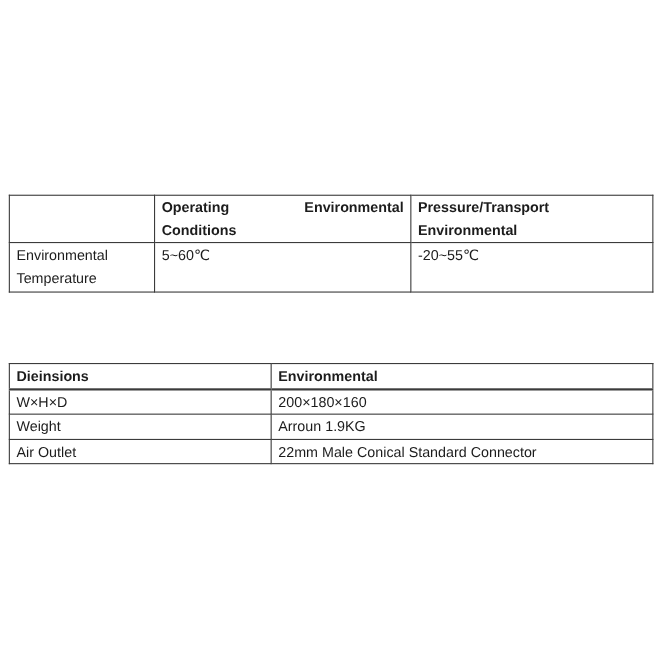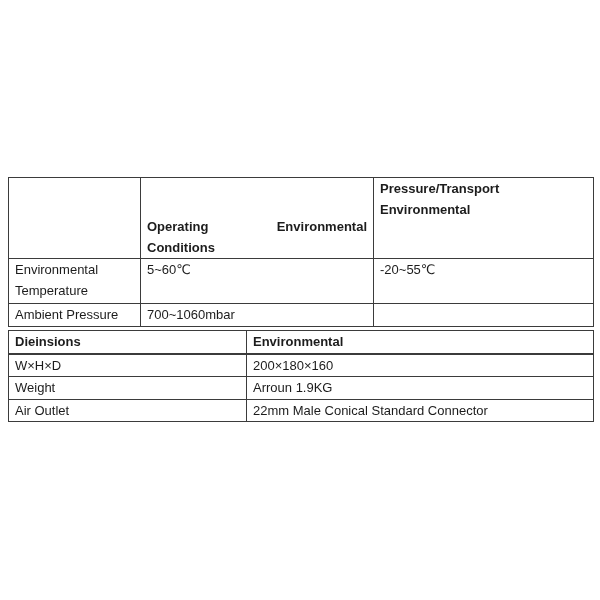--- a/index.html
+++ b/index.html
@@ -36,21 +36,20 @@
   th { font-weight: bold; }
   .env-table  tr.hdr  { height: 41px; }
   .env-table  tr.r-temp { height: 45px; }
   .env-table  tr.r-press { height: 22px; }
   .env-table  tr.r-hum { height: 23px; }
   .spec-table tr { height: 22px; }
   .spec-table tr.hdr th { border-bottom-width: 2px; margin-left: 13px; }
   .just-line {
     display: flex;
     justify-content: space-between;
-    margin-top: 38px;
   }
 </style>
 </head>
 <body>
 
 <div class="page">
 
   <table class="env-table">
     <colgroup>
       <col style="width:132px">
@@ -66,25 +65,20 @@
           <span>Environmental</span>
         </div>
         <div>Conditions</div>
       </th>
       <th>Pressure/Transport Environmental</th>
     </tr>
     <tr class="r-temp">
       <td>Environmental Temperature</td>
       <td>5~60℃</td>
       <td>-20~55℃</td>
-    </tr>
-    <tr class="r-press">
-      <td>Ambient Pressure</td>
-      <td>700~1060mbar</td>
-      <td></td>
     </tr>
   </tbody>
     </table>
 
   <table class="spec-table">
     <colgroup>
       <col style="width:238px">
       <col style="width:347px">
     </colgroup>
     <tbody>

